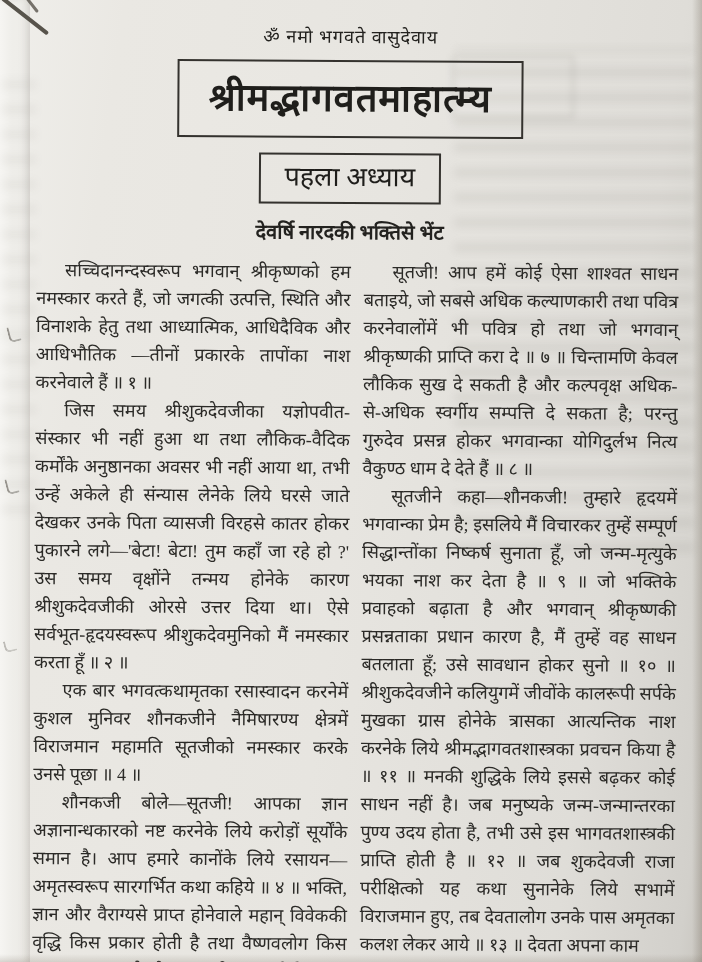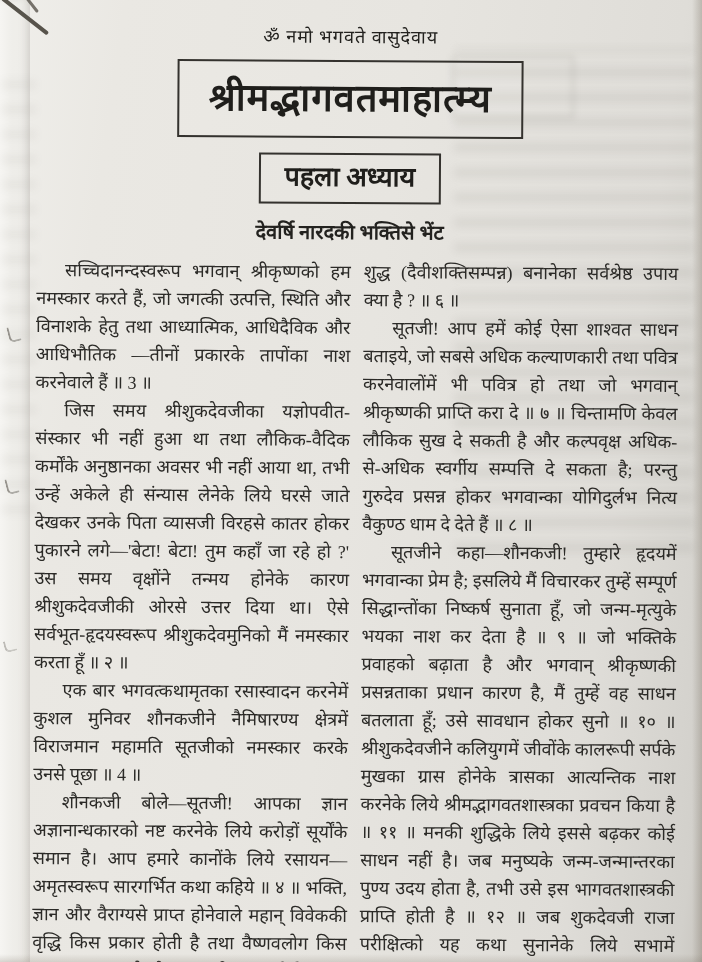--- a/index.html
+++ b/index.html
@@ -38,21 +38,21 @@
   .sq3{left:4px;top:640px;height:10px;opacity:.6;}
 
   .content{position:relative;transform:rotate(.35deg);transform-origin:50% 0;}
   .header{text-align:center;padding-top:24px;}
   .invocation{font-size:18px;letter-spacing:1px;color:#23221f;}
   .title-box{display:inline-block;margin-top:12px;border:2px solid #34322e;
     padding:8px 30px 14px;background:rgba(255,255,255,.06);}
   .title-box .t{font-size:38px;font-weight:bold;letter-spacing:1px;color:#1f1e1b;}
   .chapter-box{display:inline-block;margin-top:15px;border:2px solid #34322e;
     padding:2px 24px 8px;}
-  .chapter-box .t{font-size:27px;font-weight:bold;color:#1f1e1b;}
+  .chapter-box .t{font-size:27px;font-weight:normal;color:#1f1e1b;}
   .section-heading{margin-top:14px;font-size:20px;font-weight:bold;color:#23221f;}
 
   .columns{display:flex;gap:13px;padding:13px 22px 0 38px;}
   .col{flex:1;min-width:0;text-align:justify;font-size:18px;line-height:28px;color:#2b2a27;}
   .col p{margin:0;text-indent:1.6em;}
   .col p.no-indent{text-indent:0;}
   .col .lead{font-weight:normal;}
 </style>
 </head>
 <body>
@@ -79,28 +79,28 @@
       <br>
       <div class="chapter-box">
         <span class="t">पहला अध्याय</span>
       </div>
       <div class="section-heading">देवर्षि नारदकी भक्तिसे भेंट</div>
     </div>
 
     <div class="columns">
 
       <div class="col">
-        <p><b class="lead"></b><span>सच्चिदानन्दस्वरूप भगवान् श्रीकृष्णको हम नमस्कार करते हैं, जो जगत्की उत्पत्ति, स्थिति और विनाशके हेतु तथा आध्यात्मिक, आधिदैविक और आधिभौतिक —तीनों प्रकारके तापोंका नाश करनेवाले हैं ॥ 3 ॥</span></p>
+        <p><b class="lead"></b><span>सच्चिदानन्दस्वरूप भगवान् श्रीकृष्णको हम नमस्कार करते हैं, जो जगत्की उत्पत्ति, स्थिति और विनाशके हेतु तथा आध्यात्मिक, आधिदैविक और आधिभौतिक —तीनों प्रकारके तापोंका नाश करनेवाले हैं ॥ १ ॥</span></p>
         <p><b class="lead"></b><span>जिस समय श्रीशुकदेवजीका यज्ञोपवीत-संस्कार भी नहीं हुआ था तथा लौकिक-वैदिक कर्मोंके अनुष्ठानका अवसर भी नहीं आया था, तभी उन्हें अकेले ही संन्यास लेनेके लिये घरसे जाते देखकर उनके पिता व्यासजी विरहसे कातर होकर पुकारने लगे—'बेटा! बेटा! तुम कहाँ जा रहे हो ?' उस समय वृक्षोंने तन्मय होनेके कारण श्रीशुकदेवजीकी ओरसे उत्तर दिया था। ऐसे सर्वभूत-हृदयस्वरूप श्रीशुकदेवमुनिको मैं नमस्कार करता हूँ ॥ २ ॥</span></p>
         <p><b class="lead"></b><span>एक बार भगवत्कथामृतका रसास्वादन करनेमें कुशल मुनिवर शौनकजीने नैमिषारण्य क्षेत्रमें विराजमान महामति सूतजीको नमस्कार करके उनसे पूछा ॥ 4 ॥</span></p>
         <p><b class="lead">शौनकजी बोले—</b><span>सूतजी! आपका ज्ञान अज्ञानान्धकारको नष्ट करनेके लिये करोड़ों सूर्योंके समान है। आप हमारे कानोंके लिये रसायन—अमृतस्वरूप सारगर्भित कथा कहिये ॥ ४ ॥ भक्ति, ज्ञान और वैराग्यसे प्राप्त होनेवाले महान् विवेककी वृद्धि किस प्रकार होती है तथा वैष्णवलोग किस तरह इस माया-मोहसे अपना पीछा छुड़ाते हैं ? ॥ ५ ॥ इस घोर कलिकालमें जीव प्राय: आसुरी स्वभावके हो गये हैं, विविध क्लेशोंसे आक्रान्त इन जीवोंको</span></p>
       </div>
 
       <div class="col">
-        <p class="no-indent"><b class="lead"></b><span>शुद्ध (दैवीशक्तिसम्पन्न) बनानेका सर्वश्रेष्ठ उपाय क्या है ? ॥ ६ ॥</span></p>
+        <p class="no-indent"><b class="lead"></b></p>
         <p><b class="lead"></b><span>सूतजी! आप हमें कोई ऐसा शाश्वत साधन बताइये, जो सबसे अधिक कल्याणकारी तथा पवित्र करनेवालोंमें भी पवित्र हो तथा जो भगवान् श्रीकृष्णकी प्राप्ति करा दे ॥ ७ ॥ चिन्तामणि केवल लौकिक सुख दे सकती है और कल्पवृक्ष अधिक-से-अधिक स्वर्गीय सम्पत्ति दे सकता है; परन्तु गुरुदेव प्रसन्न होकर भगवान्का योगिदुर्लभ नित्य वैकुण्ठ धाम दे देते हैं ॥ ८ ॥</span></p>
         <p><b class="lead">सूतजीने कहा—</b><span>शौनकजी! तुम्हारे हृदयमें भगवान्का प्रेम है; इसलिये मैं विचारकर तुम्हें सम्पूर्ण सिद्धान्तोंका निष्कर्ष सुनाता हूँ, जो जन्म-मृत्युके भयका नाश कर देता है ॥ ९ ॥ जो भक्तिके प्रवाहको बढ़ाता है और भगवान् श्रीकृष्णकी प्रसन्नताका प्रधान कारण है, मैं तुम्हें वह साधन बतलाता हूँ; उसे सावधान होकर सुनो ॥ १० ॥ श्रीशुकदेवजीने कलियुगमें जीवोंके कालरूपी सर्पके मुखका ग्रास होनेके त्रासका आत्यन्तिक नाश करनेके लिये श्रीमद्भागवतशास्त्रका प्रवचन किया है ॥ ११ ॥ मनकी शुद्धिके लिये इससे बढ़कर कोई साधन नहीं है। जब मनुष्यके जन्म-जन्मान्तरका पुण्य उदय होता है, तभी उसे इस भागवतशास्त्रकी प्राप्ति होती है ॥ १२ ॥ जब शुकदेवजी राजा परीक्षित्को यह कथा सुनानेके लिये सभामें विराजमान हुए, तब देवतालोग उनके पास अमृतका कलश लेकर आये ॥ १३ ॥ देवता अपना काम</span></p>
       </div>
 
     </div>
   </div>
 
   <div class="edge-right"></div>
   <div class="edge-bottom"></div>
 </div>

